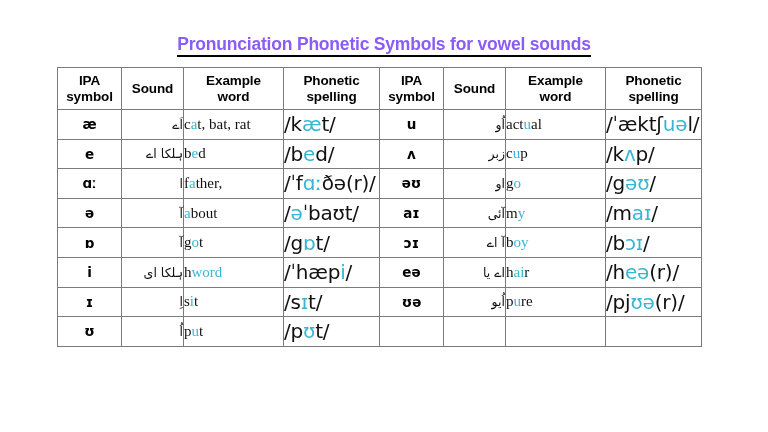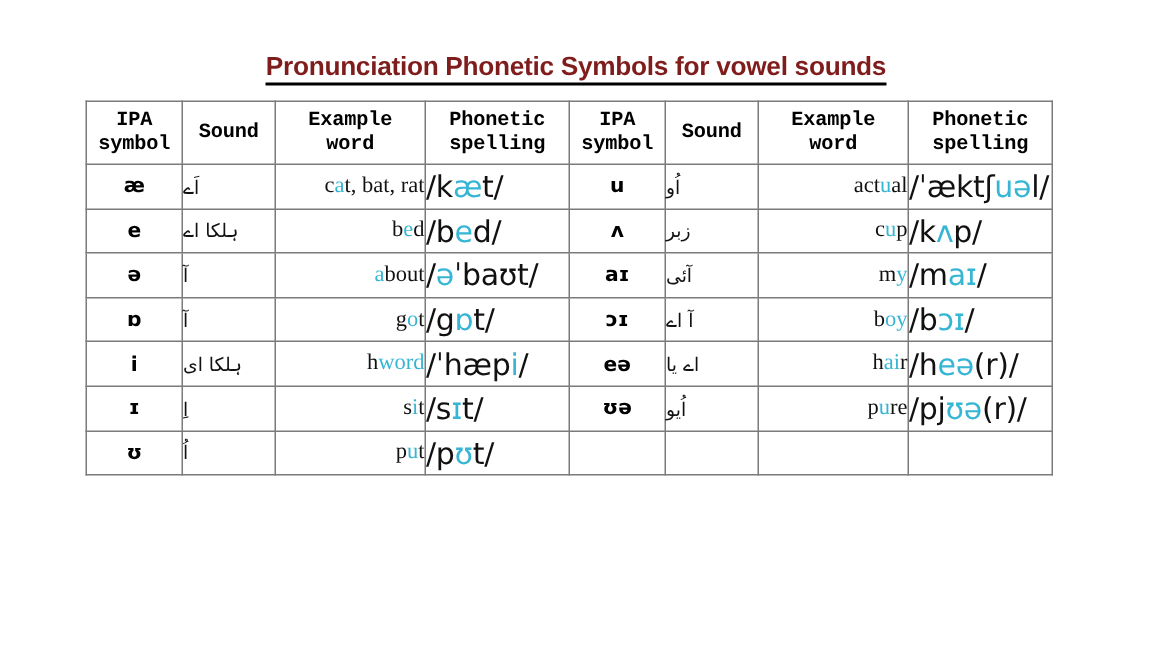--- a/index.html
+++ b/index.html
@@ -44,21 +44,21 @@
   .doc-title {
     position: absolute;
     top: 34px;
     left: 0;
     width: 768px;
     text-align: center;
     font-family: "Liberation Sans", sans-serif;
     font-size: 17.5px;
     font-weight: bold;
     letter-spacing: -0.2px;
-    color: #7f1d1d;
+    color: #8b5cf6;
   }
   .doc-title span {
     border-bottom: 2px solid #000;
     padding-bottom: 1px;
   }
 
   
   .table-wrap {
     position: absolute;
     left: 57px;
@@ -80,49 +80,49 @@
   }
 
   
   col.c-ipa    { width: 64px; }
   col.c-sound  { width: 62px; }
   col.c-word   { width: 100px; }
   col.c-phon   { width: 96px; }
 
   thead th {
     height: 41px;
-    font-family: Liberation Mono, monospace;
+    font-family: Liberation Sans, sans-serif;
     font-weight: bold;
     font-size: 13.5px;
     line-height: 1.12;
     text-align: center;
     letter-spacing: -0.1px;
     padding: 1px 2px;
   }
 
   tbody tr { height: 29.6px; }
 
   .cell-ipa {
     text-align: center;
     font-family: "DejaVu Sans", sans-serif;
     font-weight: bold;
     font-size: 13.5px;
     color: #000;
   }
   .cell-sound {
-    text-align: left;
+    text-align: right;
     font-family: "DejaVu Sans", sans-serif;
     font-size: 12.5px;
     direction: rtl;
     color: #111;
     padding: 0 4px;
     white-space: nowrap;
   }
   .cell-word {
-    text-align: right;
+    text-align: left;
     font-family: "Liberation Serif", serif;
     font-size: 15px;
     padding-left: 7px;
     color: #111;
     white-space: nowrap;
   }
   .cell-phon {
     text-align: left;
     font-family: "DejaVu Sans", sans-serif;
     font-size: 20px;
@@ -204,20 +204,30 @@
           <td class="cell-ipa">e</td>
           <td class="cell-sound">ہلکا اے</td>
           <td class="cell-word">b<span class="hl">e</span>d</td>
           <td class="cell-phon">/b<span class="hl">e</span>d/</td>
           <td class="cell-ipa">ʌ</td>
           <td class="cell-sound">زبر</td>
           <td class="cell-word">c<span class="hl">u</span>p</td>
           <td class="cell-phon">/k<span class="hl">ʌ</span>p/</td>
         </tr>
         <tr>
+          <td class="cell-ipa">ɑː</td>
+          <td class="cell-sound">ا</td>
+          <td class="cell-word">f<span class="hl">a</span>ther,</td>
+          <td class="cell-phon">/ˈf<span class="hl">ɑː</span>ðə(r)/</td>
+          <td class="cell-ipa">əʊ</td>
+          <td class="cell-sound">او</td>
+          <td class="cell-word">g<span class="hl">o</span></td>
+          <td class="cell-phon">/g<span class="hl">əʊ</span>/</td>
+        </tr>
+        <tr>
           <td class="cell-ipa">ə</td>
           <td class="cell-sound">آ</td>
           <td class="cell-word"><span class="hl">a</span>bout</td>
           <td class="cell-phon">/<span class="hl">ə</span>ˈbaʊt/</td>
           <td class="cell-ipa">aɪ</td>
           <td class="cell-sound">آئی</td>
           <td class="cell-word">m<span class="hl">y</span></td>
           <td class="cell-phon">/m<span class="hl">aɪ</span>/</td>
         </tr>
         <tr>

